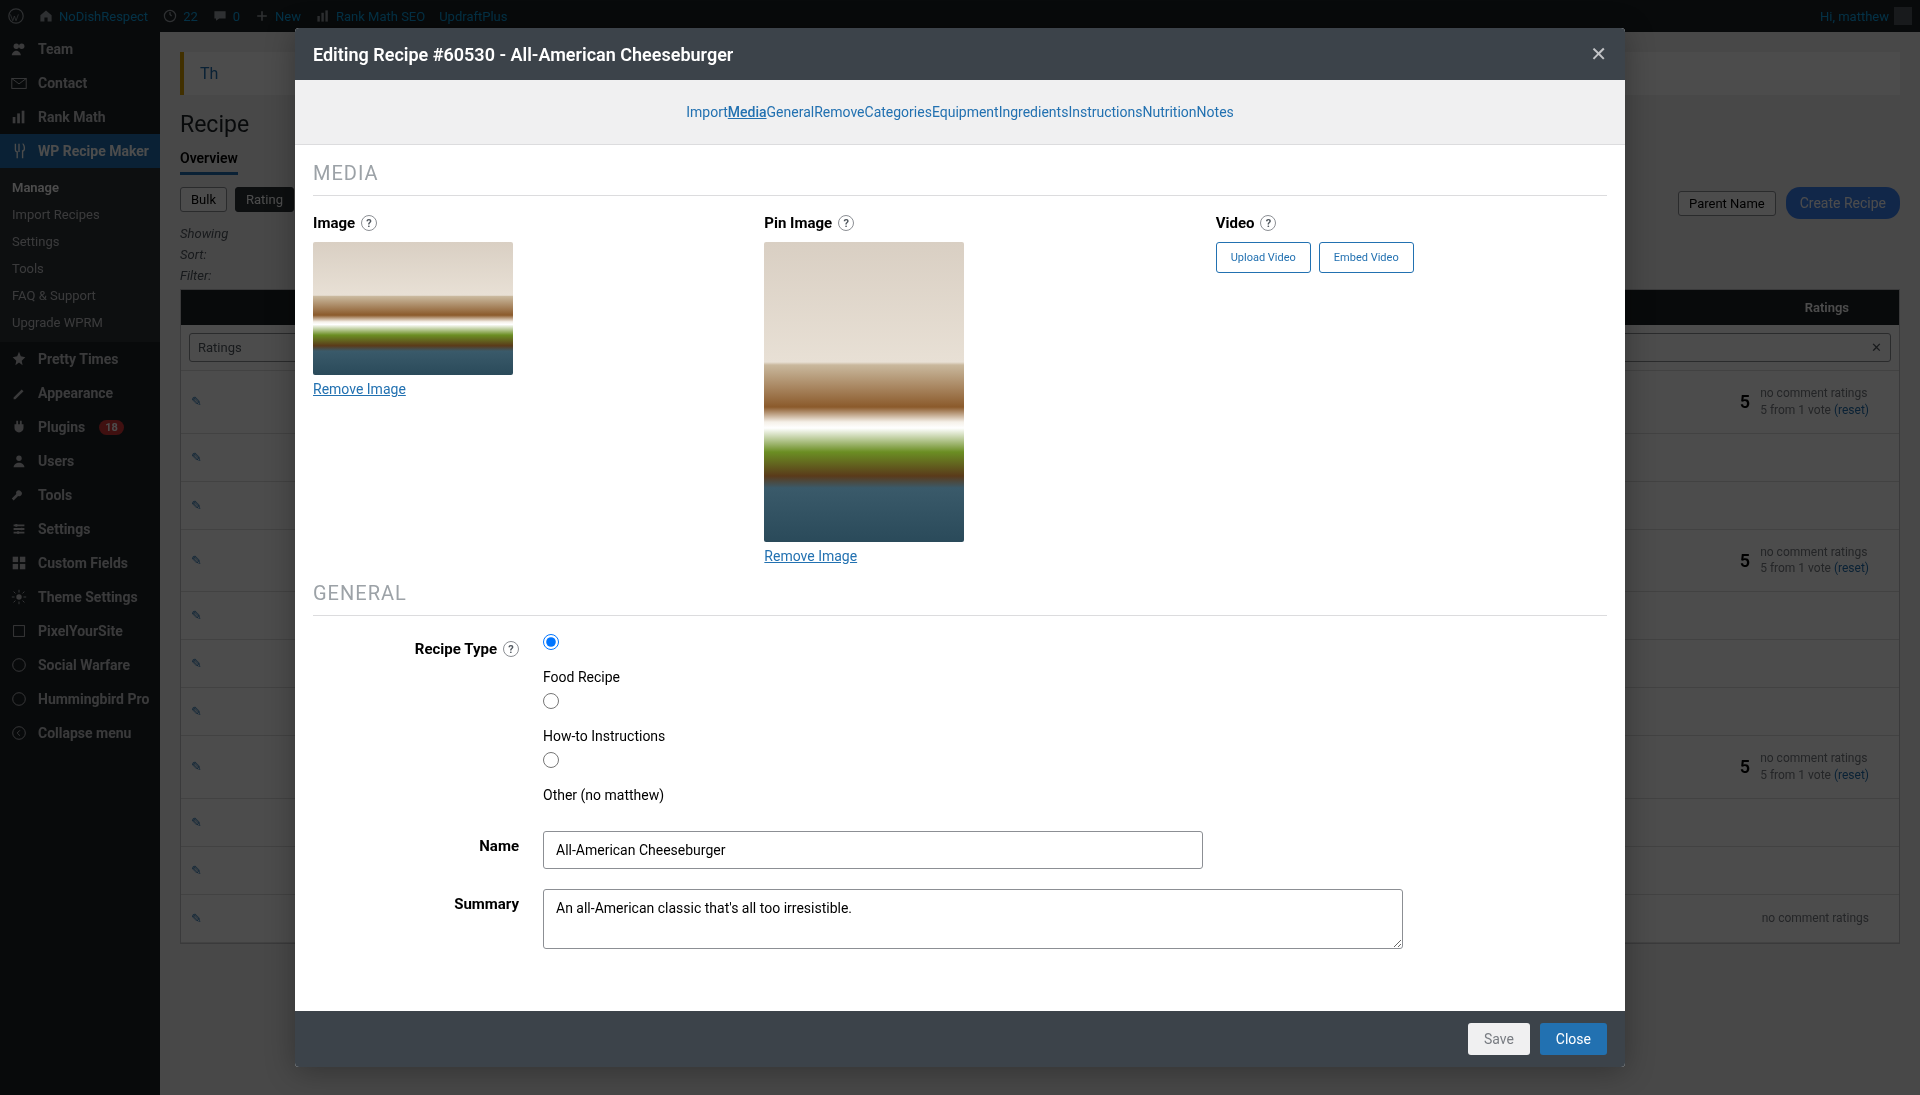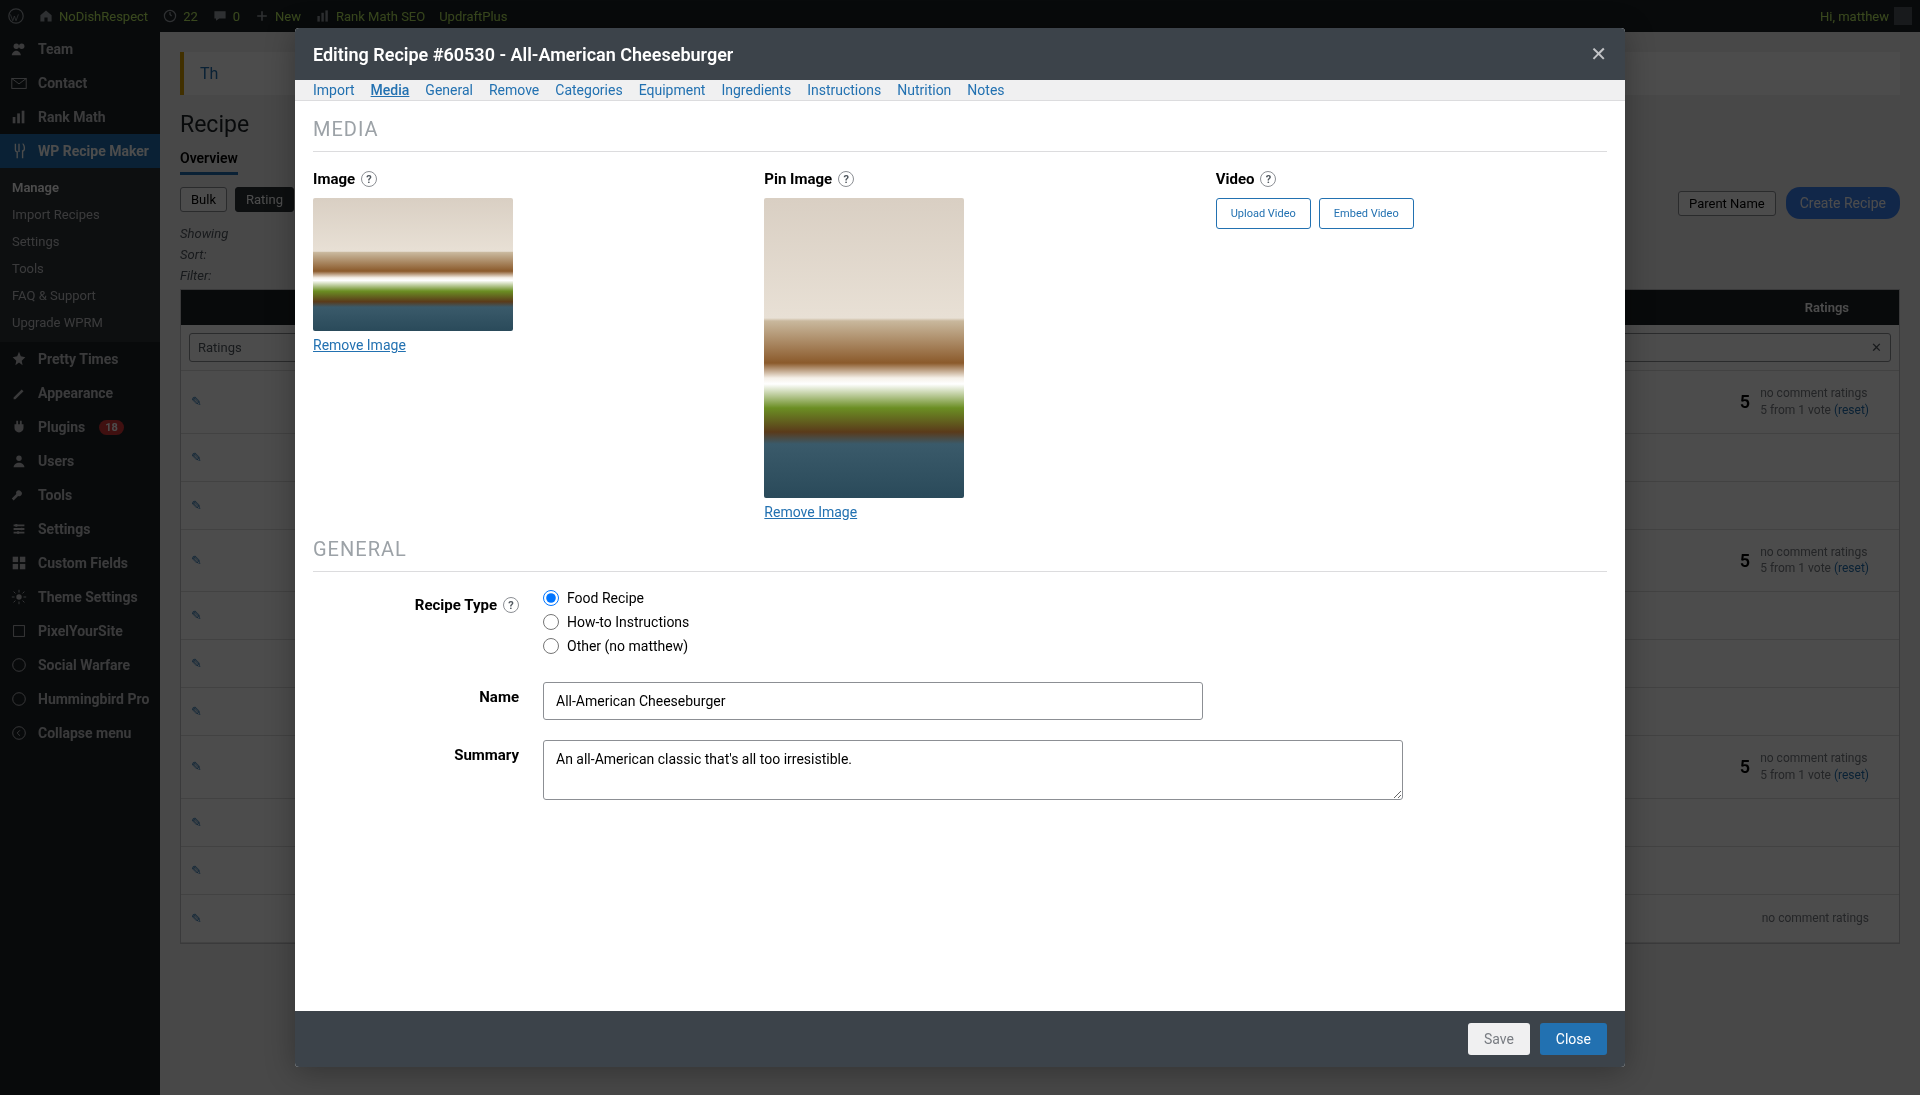--- a/index.html
+++ b/index.html
@@ -1,21 +1,21 @@
 <!DOCTYPE html>
 <html><head>
 <meta charset="utf-8">
 <style>
 * { margin: 0; padding: 0; box-sizing: border-box; font-family: -apple-system, BlinkMacSystemFont, "Segoe UI", Roboto, sans-serif; }
 body { background: #f0f0f1; overflow: hidden; width: 1920px; height: 1095px; position: relative; }
 
 
 .adminbar { height: 32px; background: #1d2327; color: #c3c4c7; display: flex; align-items: center; font-size: 13px; padding: 0 8px; justify-content: space-between; }
 .adminbar-left, .adminbar-right { display: flex; align-items: center; gap: 14px; }
-.adminbar-item { display: flex; align-items: center; gap: 5px; color: #bef264; cursor: pointer; }
+.adminbar-item { display: flex; align-items: center; gap: 5px; color: #0ea5e9; cursor: pointer; }
 .adminbar-item svg { width: 16px; height: 16px; fill: #9ca2a7; }
 .avatar-box { width: 18px; height: 18px; background: #50575e; }
 
 
 .sidebar { position: absolute; left: 0; top: 32px; width: 160px; bottom: 0; background: #1d2327; color: #c3c4c7; font-size: 14px; overflow-y: auto; }
 .sidebar-item { display: flex; align-items: center; gap: 10px; padding: 8px 10px; cursor: pointer; font-weight: bold; }
 .sidebar-item.active { background: #2271b1; color: #fff; }
 .sidebar-item svg { width: 18px; height: 18px; fill: currentColor; flex-shrink: 0; }
 .sidebar-sub { background: #2c3338; padding: 6px 0; }
 .sidebar-sub-item { padding: 6px 12px; font-size: 13px; color: #c3c4c7; cursor: pointer; }
@@ -47,40 +47,40 @@
 .rating-num { font-size: 18px; font-weight: 600; }
 .rating-meta { font-size: 12px; color: #787c82; line-height: 1.4; }
 .rating-meta a { color: #2271b1; }
 
 
 .overlay { position: absolute; inset: 0; background: rgba(0,0,0,0.7); z-index: 100; }
 .modal { position: absolute; left: 295px; top: 28px; right: 295px; bottom: 28px; background: #fff; z-index: 101; border-radius: 4px; display: flex; flex-direction: column; box-shadow: 0 4px 30px rgba(0,0,0,0.3); overflow: hidden; }
 .modal-header { background: #3c434a; color: #fff; padding: 14px 18px; display: flex; justify-content: space-between; align-items: center; }
 .modal-header h2 { font-size: 18px; font-weight: 600; }
 .close-x { cursor: pointer; font-size: 20px; color: #c3c4c7; }
-.modal-tabs { background: #f0f0f1; border-bottom: 1px solid #dcdcde; padding: 2px 18px; display: flex; gap: 16px; font-size: 14px; }
+.modal-tabs { background: #f0f0f1; border-bottom: 1px solid #dcdcde; padding: 24px 18px; display: flex; font-size: 14px; justify-content: center; }
 .modal-tab { color: #2271b1; cursor: pointer; }
 .modal-tab.active { text-decoration: underline; font-weight: 500; }
 .modal-body { flex: 1; overflow-y: auto; padding: 0 18px 18px 18px; }
 .section-title { font-size: 20px; color: #9ca2a7; letter-spacing: 1px; padding: 16px 0 10px 0; border-bottom: 1px solid #dcdcde; margin-bottom: 18px; }
 .media-grid { display: flex; gap: 60px; justify-content: flex-end; }
 .media-col { flex: 1; }
 .field-label { font-size: 15px; font-weight: 700; margin-bottom: 10px; display: flex; align-items: center; gap: 6px; }
 .help-circle { width: 16px; height: 16px; border: 1px solid #8c8f94; border-radius: 50%; font-size: 11px; display: inline-flex; align-items: center; justify-content: center; color: #50575e; }
 .thumb { display: block; border: none; }
 .thumb.small { width: 200px; height: 133px; }
 .thumb.tall { width: 200px; height: 300px; }
 .remove-link { color: #2271b1; text-decoration: underline; font-size: 14px; cursor: pointer; display: inline-block; margin-top: 6px; }
 .video-btns { display: flex; gap: 8px; }
 .outline-btn { border: 1px solid #2271b1; color: #2271b1; background: #fff; padding: 8px 14px; border-radius: 3px; font-size: 11px; cursor: pointer; }
 
 .form-row { display: flex; align-items: flex-start; margin-bottom: 20px; }
 .form-label { width: 230px; text-align: right; padding-right: 24px; font-weight: 700; font-size: 15px; padding-top: 6px; display: flex; justify-content: flex-end; align-items: center; gap: 6px; }
 .form-control { flex: 1; }
-.radio-opt { display: flex; align-items: flex-end; gap: 8px; margin-bottom: 8px; font-size: 14px; }
+.radio-opt { display: flex; align-items: flex-start; gap: 19px; margin-bottom: 8px; font-size: 14px; flex-direction: column; }
 .radio-opt input[type=radio] { width: 16px; height: 16px; }
 .text-input { width: 660px; padding: 10px 12px; border: 1px solid #8c8f94; border-radius: 3px; font-size: 14px; }
 .textarea-input { width: 860px; padding: 10px 12px; border: 1px solid #8c8f94; border-radius: 3px; font-size: 14px; min-height: 60px; resize: vertical; }
 
 .modal-footer { background: #3c434a; padding: 12px 18px; display: flex; justify-content: flex-end; gap: 10px; }
 .footer-btn { padding: 8px 16px; border-radius: 3px; font-size: 14px; cursor: pointer; border: none; }
 .footer-btn.save { background: #f0f0f1; color: #787c82; }
 .footer-btn.close { background: #2271b1; color: #fff; }
 
 

